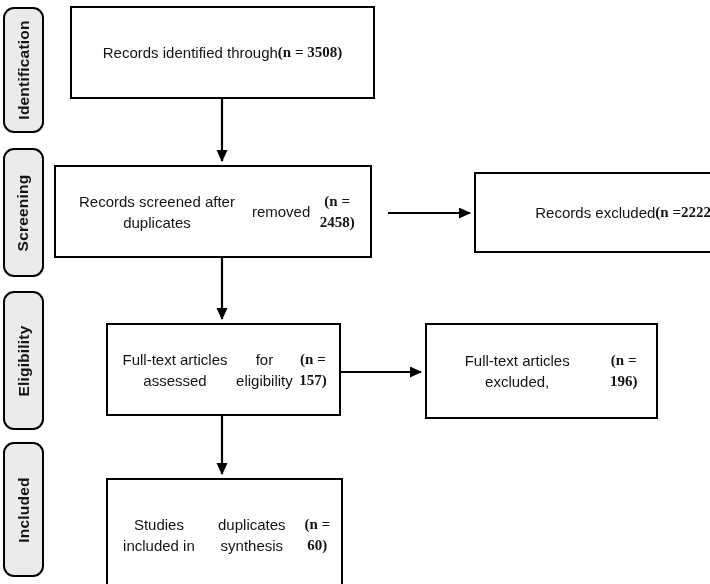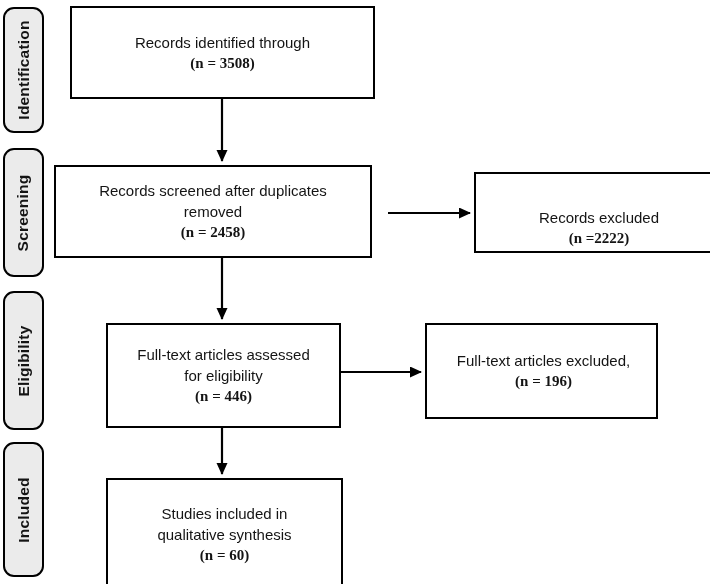--- a/index.html
+++ b/index.html
@@ -42,38 +42,38 @@
     font-weight: 700;
     font-size: 15.5px;
     letter-spacing: 0.2px;
   }
   .node {
     position: absolute;
     box-sizing: border-box;
     background: var(--node_fill, #ffffff);
     border: 2.5px solid var(--line, #000000);
     display: flex;
-    flex-direction: column;
+    flex-direction: row;
     align-items: center;
     justify-content: center;
     text-align: center;
     padding: 2px 6px;
   }
   .node .t {
     font-size: 15px;
     line-height: 21px;
   }
   .node .t.b {
     font-weight: 700;
     font-family: Liberation Serif, serif;
   }
   #n-identified        { left: 70px;  top: 6px;   width: 305px; height: 93px; }
   #n-screened          { left: 54px;  top: 165px; width: 318px; height: 93px; }
   #n-records-excluded  { left: 474px; top: 172px; width: 250px; height: 81px; justify-content: flex-end; }
-  #n-fulltext-assessed { left: 106px; top: 323px; width: 235px; height: 105px; }
+  #n-fulltext-assessed { left: 106px; top: 323px; width: 235px; height: 93px; }
   #n-fulltext-excluded { left: 425px; top: 323px; width: 233px; height: 96px; padding-left: 10px; }
   #n-studies-included  { left: 106px; top: 478px; width: 237px; height: 113px; }
   #s-identification { top: 7px;   height: 126px; }
   #s-screening      { top: 148px; height: 129px; }
   #s-eligibility    { top: 291px; height: 139px; }
   #s-included       { top: 442px; height: 135px; }
 </style>
 </head>
 <body>
 
@@ -117,27 +117,27 @@
   </div>
 
   <div class="node" id="n-records-excluded">
     <div class="t">Records excluded</div>
     <div class="t b">(n =2222)</div>
   </div>
 
   <div class="node" id="n-fulltext-assessed">
     <div class="t">Full-text articles assessed</div>
     <div class="t">for eligibility</div>
-    <div class="t b">(n = 446)</div>
+    <div class="t b">(n = 157)</div>
   </div>
 
   <div class="node" id="n-fulltext-excluded">
     <div class="t">Full-text articles excluded,</div>
     <div class="t b">(n = 196)</div>
   </div>
 
   <div class="node" id="n-studies-included">
     <div class="t">Studies included in</div>
-    <div class="t">qualitative synthesis</div>
+    <div class="t">duplicates synthesis</div>
     <div class="t b">(n = 60)</div>
   </div>
 
 </div>
 
 </body></html>

